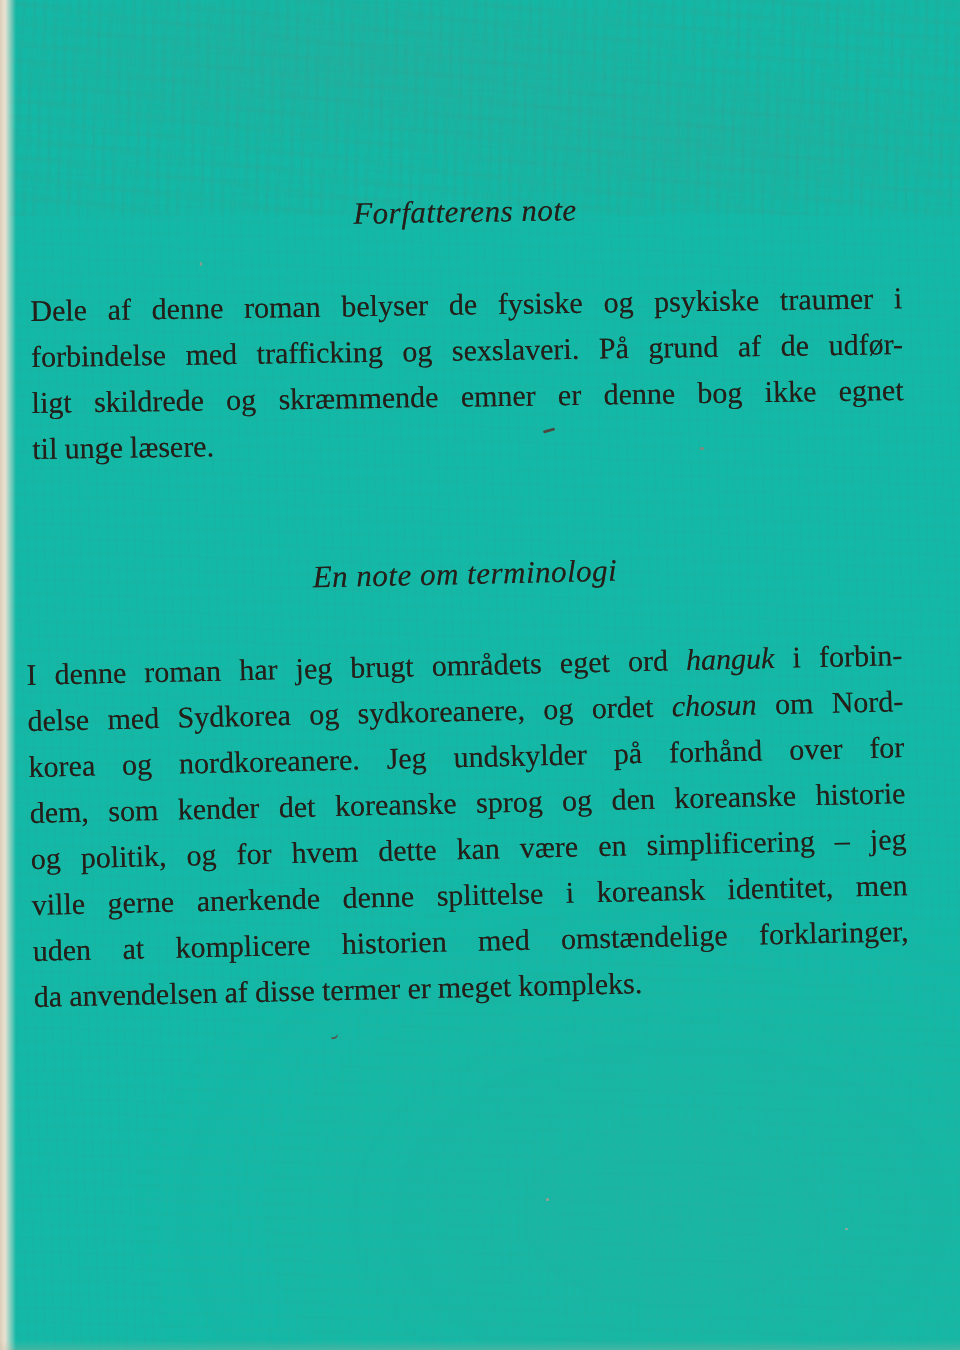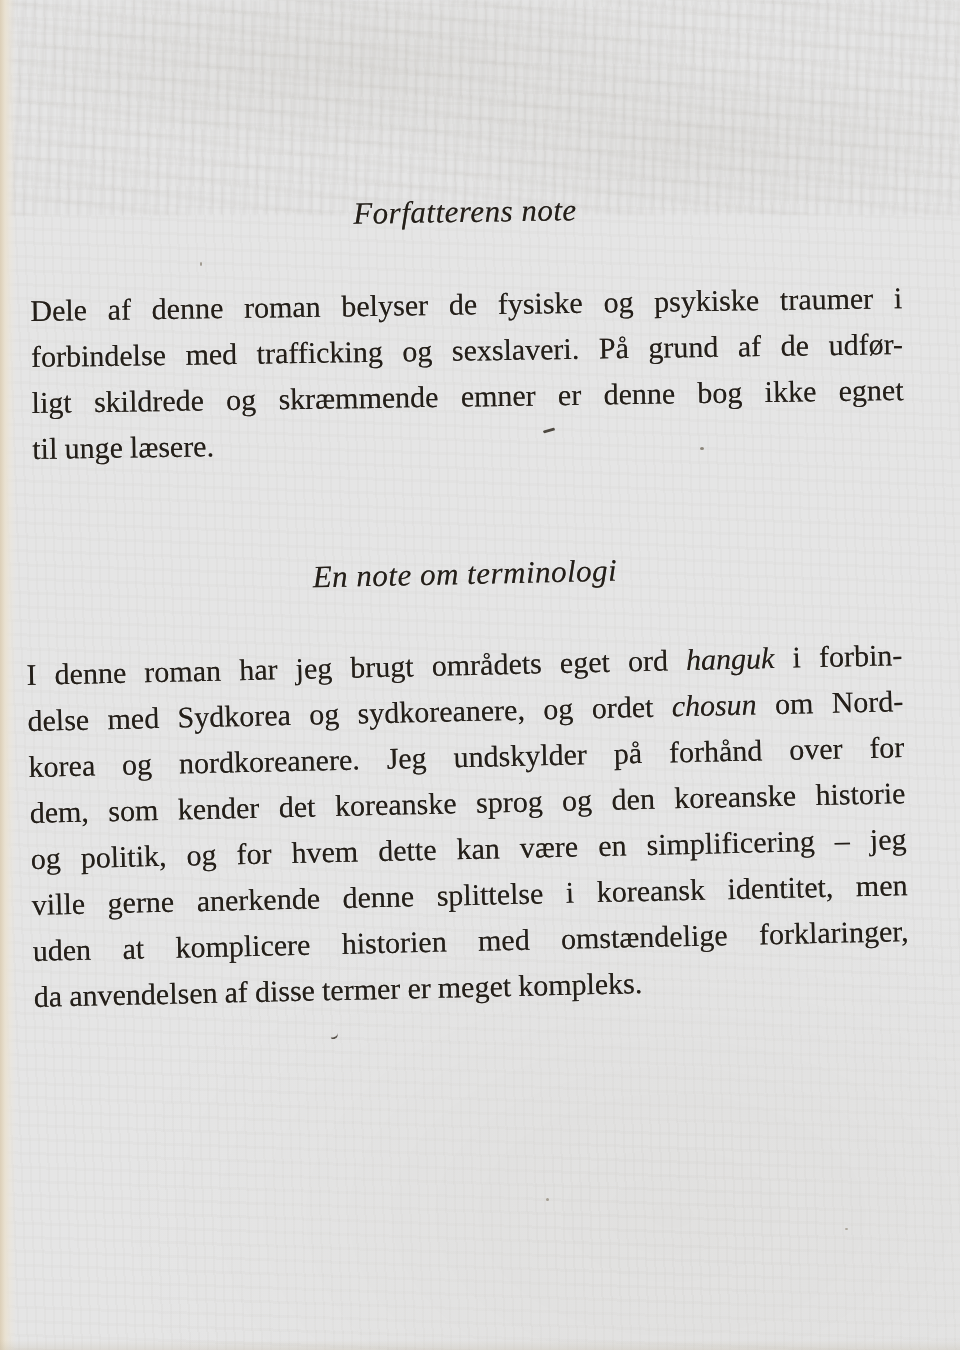--- a/index.html
+++ b/index.html
@@ -9,21 +9,21 @@
   body {
     width: 960px;
     height: 1350px;
     overflow: hidden;
     font-family: "Liberation Serif", "DejaVu Serif", serif;
   }
   .page {
     position: relative;
     width: 960px;
     height: 1350px;
-    background: #e5e5e5;
+    background: #14b8a6;
     color: #241f19;
     overflow: hidden;
   }
   
   .grain {
     position: absolute;
     inset: 0;
     background:
       repeating-linear-gradient(88deg, rgba(125,115,98,0.028) 0 2px, rgba(0,0,0,0) 2px 9px),
       repeating-linear-gradient(2deg, rgba(125,115,98,0.022) 0 3px, rgba(0,0,0,0) 3px 14px),

